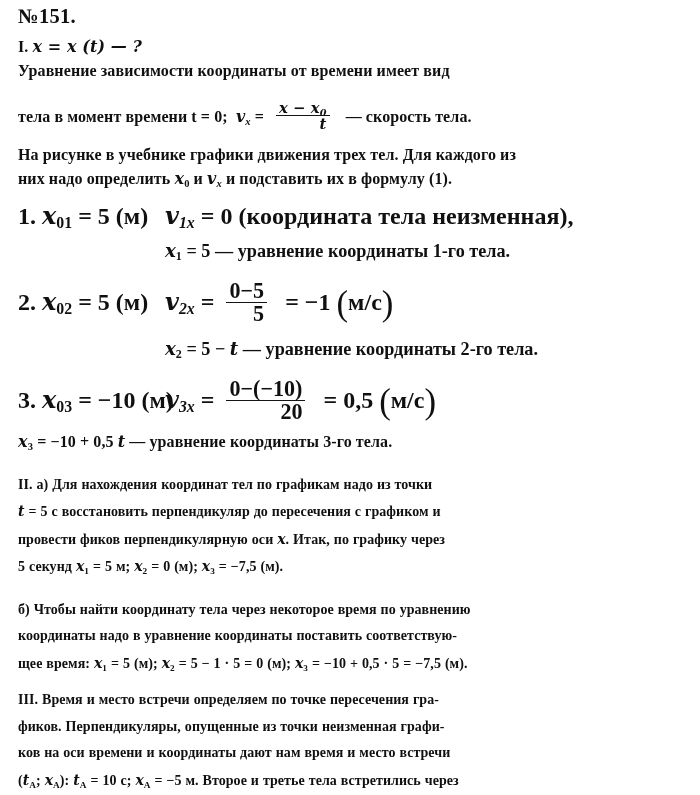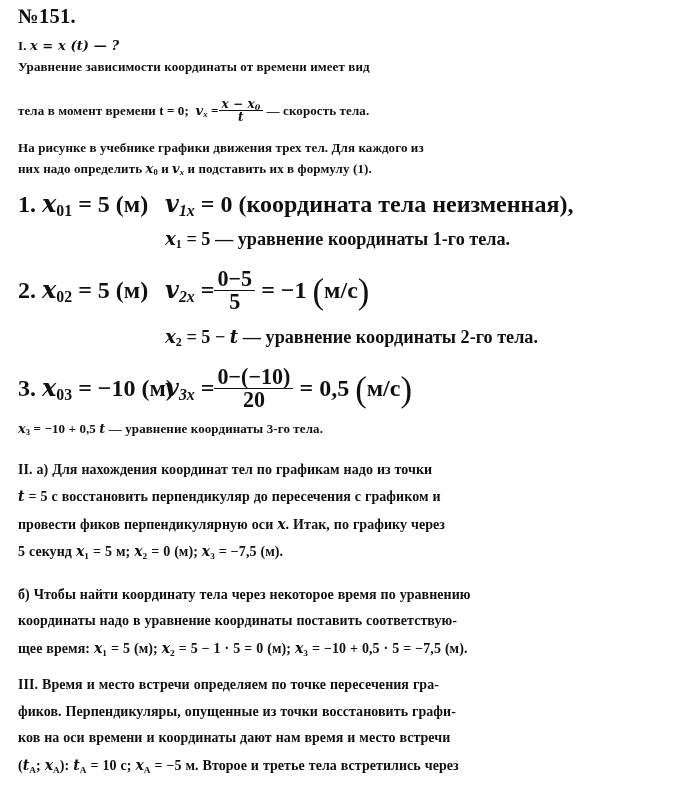--- a/index.html
+++ b/index.html
@@ -24,21 +24,21 @@
   }
   .body-col {
     position: absolute;
     left: 18px;
     top: 6px;
     width: 668px;
   }
 
   
   .ln {
-    font-size: 13px;
+    font-size: 16px;
     line-height: 1.0;
     font-weight: 700;
     letter-spacing: 0.1px;
     white-space: nowrap;
   }
   .para {
     font-size: 14px;
     font-weight: 700;
     text-align: justify;
     text-align-last: left;
@@ -67,23 +67,23 @@
   }
   sub.up {
     font-style: normal;
   }
   .rm { font-style: normal; }
 
   
   .frac {
     display: inline-block;
     vertical-align: -0.48em;
-    text-align: center;
+    text-align: right;
     line-height: 1.02;
-    margin: 0 0;
+    margin: 0 12px;
     font-weight: 700;
   }
   .frac .num {
     display: block;
     padding: 0 3px 0px 3px;
     font-size: 0.92em;
   }
   .frac .den {
     display: block;
     border-top: 1.7px solid #141414;
@@ -236,21 +236,21 @@
         <span class="rm">щее время:</span>&nbsp;<span class="mv">x</span><sub class="up">1</sub>&nbsp;<span class="rm">= 5 (м);</span>&nbsp;<span class="mv">x</span><sub class="up">2</sub>&nbsp;<span class="rm">= 5 − 1 · 5 = 0 (м);</span>&nbsp;<span class="mv">x</span><sub class="up">3</sub>&nbsp;<span class="rm">= −10 + 0,5 · 5 = −7,5 (м).</span>
       </div>
     </div>
 
     <div class="spacer-10"></div>
 
     <div class="para">
       <div>
         <span class="rm">III.</span>&nbsp;<span class="rm">Время и место встречи определяем по точке пересечения гра-</span>
       </div>
-      <div>фиков. Перпендикуляры, опущенные из точки восстановить графи-</div>
+      <div>фиков. Перпендикуляры, опущенные из точки неизменная графи-</div>
       <div>ков на оси времени и координаты дают нам время и место встречи</div>
       <div style="white-space:nowrap;">
         <span class="rm">(</span><span class="mv">t</span><sub class="up">A</sub><span class="rm">;</span>&nbsp;<span class="mv">x</span><sub class="up">A</sub><span class="rm">):</span>&nbsp;<span class="mv">t</span><sub class="up">A</sub>&nbsp;<span class="rm">= 10 с;</span>&nbsp;<span class="mv">x</span><sub class="up">A</sub>&nbsp;<span class="rm">= −5 м. Второе и третье тела встретились через</span>
       </div>
 
     </div>
 
   </div>
 </div>
 

